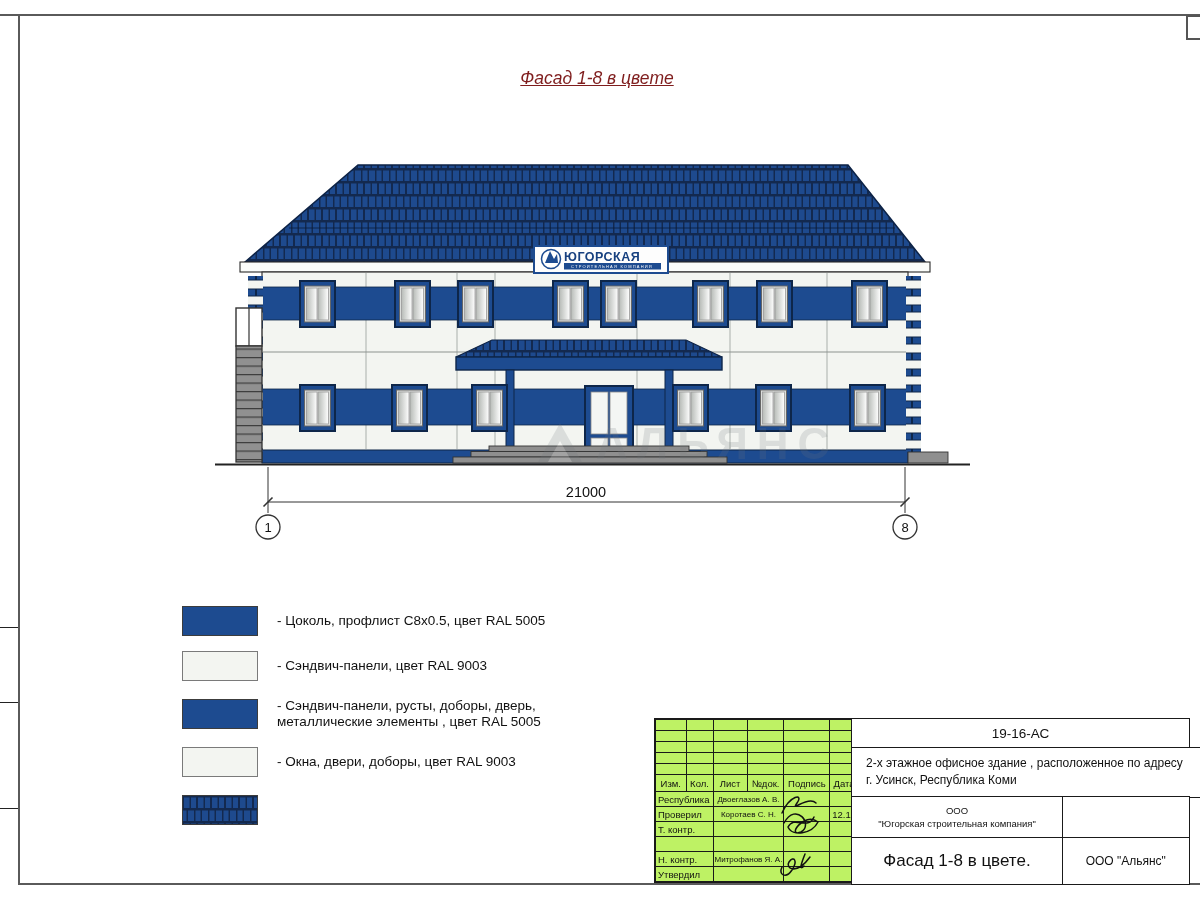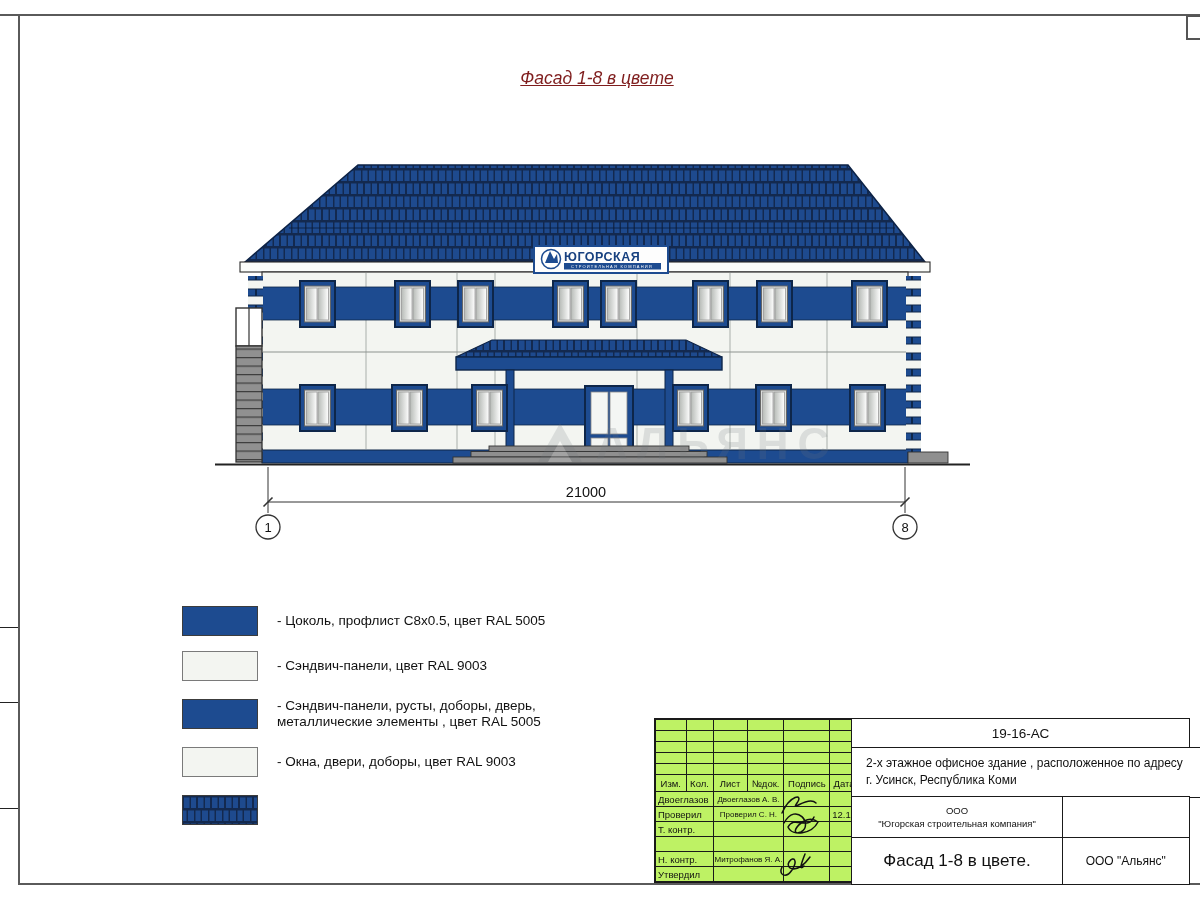--- a/index.html
+++ b/index.html
@@ -267,28 +267,28 @@
       </tr>
   <tr class="tb-head">
     <td>Изм.</td>
         <td>Кол.</td>
     <td>Лист</td>
         <td>№док.</td>
     <td>Подпись</td>
         <td>Дата</td>
   </tr>
   <tr class="tb-row">
-    <td colspan="2" class="tb-role">Двоеглазов</td>
+    <td colspan="2" class="tb-role">Республика</td>
     <td colspan="2" class="tb-name">Двоеглазов А. В.</td>
     <td></td>
         <td class="tb-date"></td>
   </tr>
   <tr class="tb-row">
     <td colspan="2" class="tb-role">Проверил</td>
-    <td colspan="2" class="tb-name">Проверил С. Н.</td>
+    <td colspan="2" class="tb-name">Коротаев С. Н.</td>
     <td></td>
         <td class="tb-date">12.16</td>
   </tr>
   <tr class="tb-row">
     <td colspan="2" class="tb-role">Т. контр.</td>
     <td colspan="2" class="tb-name"></td>
     <td></td>
         <td class="tb-date"></td>
   </tr>
   <tr class="tb-row">

